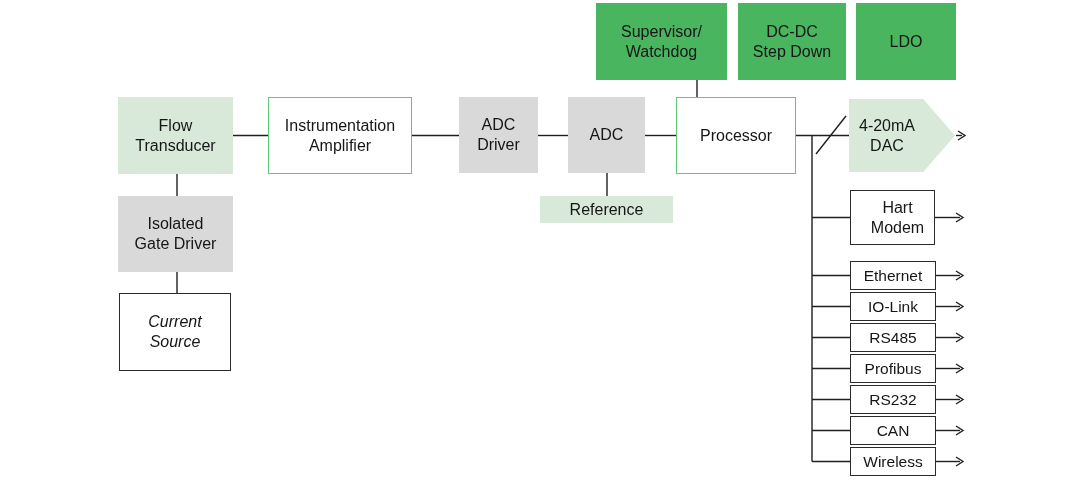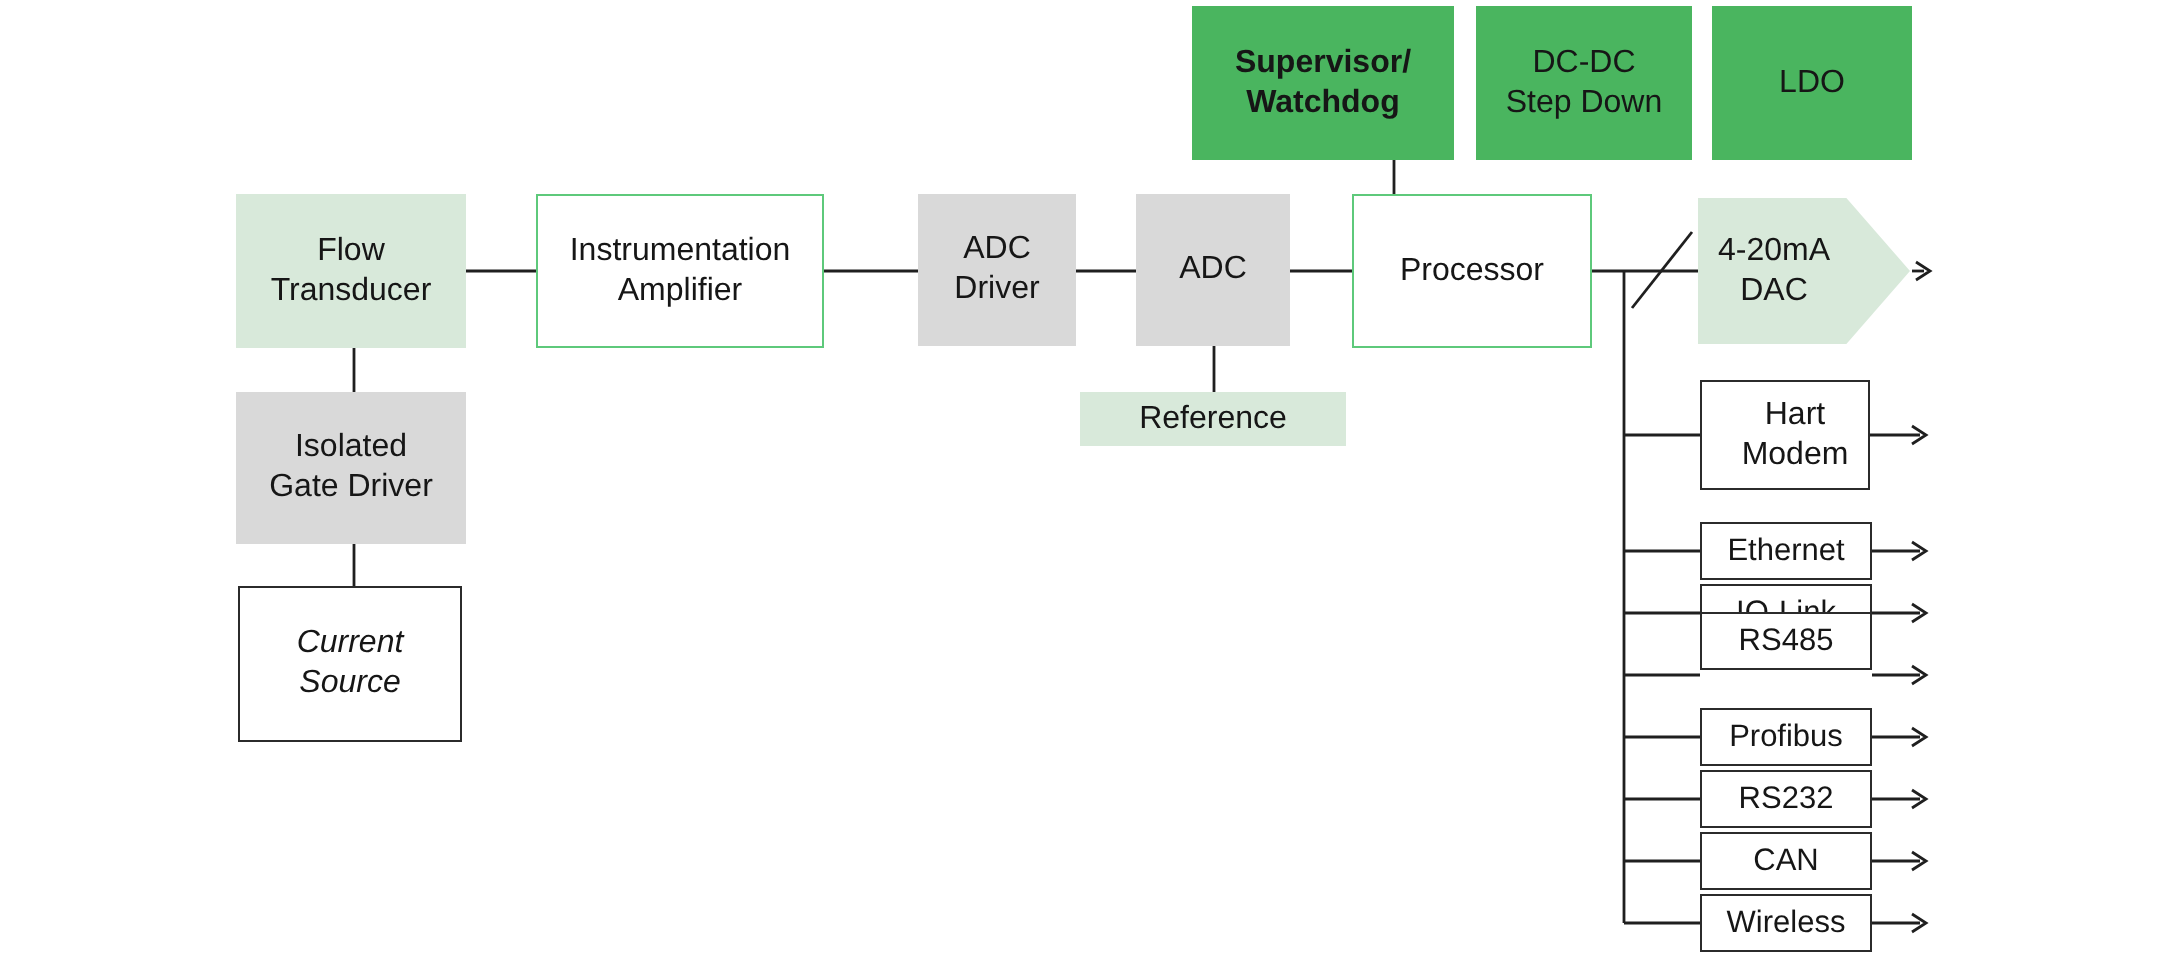--- a/index.html
+++ b/index.html
@@ -98,21 +98,21 @@
       <polyline class="arrowhead" points="956,364 963,368.5 956,373"></polyline>
       <line x1="936" y1="399.5" x2="960" y2="399.5"></line>
       <polyline class="arrowhead" points="956,395 963,399.5 956,404"></polyline>
       <line x1="936" y1="430.5" x2="960" y2="430.5"></line>
       <polyline class="arrowhead" points="956,426 963,430.5 956,435"></polyline>
       <line x1="936" y1="461.5" x2="960" y2="461.5"></line>
       <polyline class="arrowhead" points="956,457 963,461.5 956,466"></polyline>
     </g>
   </svg>
 
-  <div class="block g" style="left:596px;top:3px;width:131px;height:77px;font-weight:bold;">Supervisor/
+  <div class="block g" style="left:596px;top:3px;width:131px;height:77px;">Supervisor/
 Watchdog</div>
   <div class="block g" style="left:738px;top:3px;width:108px;height:77px;">DC-DC
 Step Down</div>
   <div class="block g" style="left:856px;top:3px;width:100px;height:77px;">LDO</div>
 
   <div class="block lg" style="left:118px;top:97px;width:115px;height:77px;">Flow
 Transducer</div>
   <div class="block og" style="left:268px;top:97px;width:144px;height:77px;">Instrumentation
 Amplifier</div>
   <div class="block gray" style="left:459px;top:97px;width:79px;height:76px;">ADC
@@ -127,19 +127,19 @@
   <div class="block ok" style="left:119px;top:293px;width:112px;height:78px;font-style:italic;">Current
 Source</div>
 
   <div class="block lg" style="left:540px;top:196px;width:133px;height:27px;">Reference</div>
 
   <div class="block ok" style="left:850px;top:190px;width:85px;height:55px;padding-left:10px;">Hart
 Modem</div>
 
   <div class="block ok row" style="left:850px;top:292px;width:86px;height:29px;">IO-Link</div>
   <div class="block ok row" style="left:850px;top:261px;width:86px;height:29px;">Ethernet</div>
-  <div class="block ok row" style="left:850px;top:306px;width:86px;height:29px;">RS485</div>
+  <div class="block ok row" style="left:850px;top:323px;width:86px;height:29px;">RS485</div>
   <div class="block ok row" style="left:850px;top:354px;width:86px;height:29px;">Profibus</div>
   <div class="block ok row" style="left:850px;top:385px;width:86px;height:29px;">RS232</div>
   <div class="block ok row" style="left:850px;top:447px;width:86px;height:29px;">Wireless</div>
   <div class="block ok row" style="left:850px;top:416px;width:86px;height:29px;">CAN</div>
 
 </div>
 
 </body></html>

